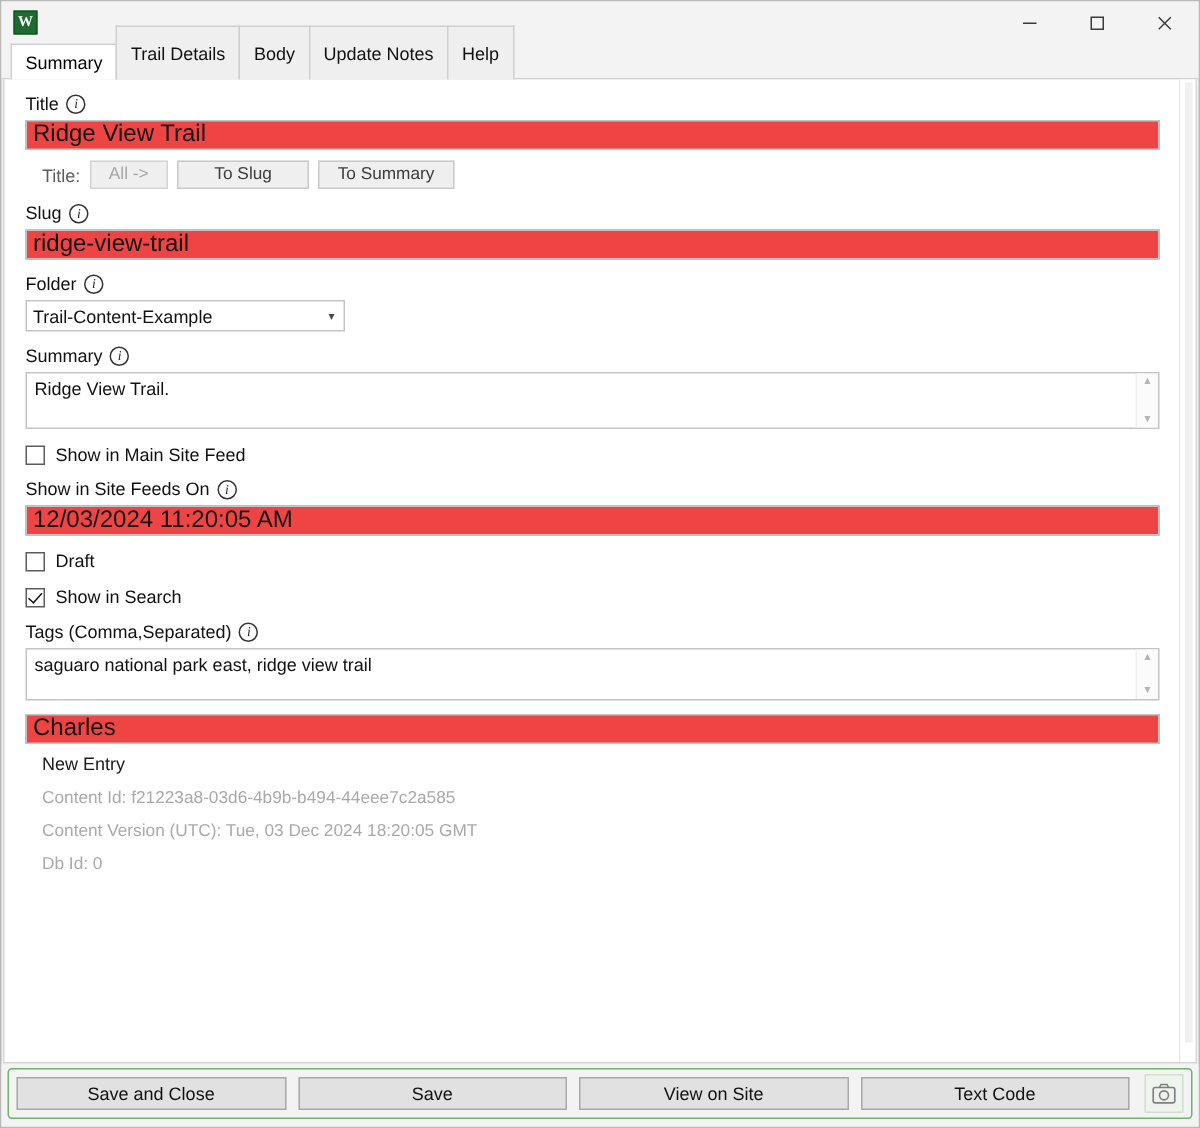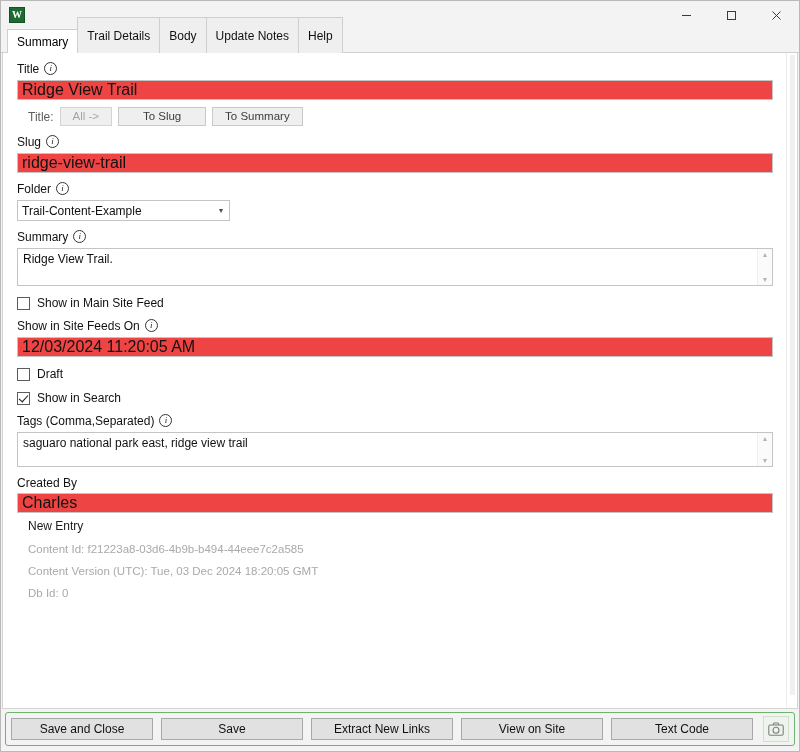--- a/index.html
+++ b/index.html
@@ -132,21 +132,21 @@
     width: 5px;
     height: 640px;
     background: #f0f0f0;
   }
 
   
   .lbl {
     font-size: 12px;
     color: #111;
     display: flex;
-    align-items: flex-start;
+    align-items: center;
     gap: 5px;
     margin-bottom: 3px;
     line-height: 15px;
   }
   .info-icon {
     display: inline-block;
     width: 13px; height: 13px;
     border: 1px solid #333;
     border-radius: 50%;
     font-size: 9px;
@@ -463,42 +463,40 @@
         <div class="ta-wrap h-tags">
           <div class="ta-text">saguaro national park east, ridge view trail</div>
           <div class="ta-scroll">
             <span class="arw">▲</span>
             <span class="arw">▼</span>
           </div>
         </div>
       </div>
 
       <div>
-        <div class="created-by-lbl">Created By</div>
         <input class="textbox" value="Charles" style="">
       </div>
 
       <div class="new-entry">New Entry</div>
 
       <div class="meta-line">Content Id: f21223a8-03d6-4b9b-b494-44eee7c2a585</div>
       <div class="meta-line">Content Version (UTC): Tue, 03 Dec 2024 18:20:05 GMT</div>
       <div class="meta-line">Db Id: 0</div>
 
     </div>
 
     <div class="vscroll">
       <div class="thumb"></div>
     </div>
   </div>
 
   <div class="bottombar">
     <div class="toolbar-inner">
       <div class="tbtn">Save and Close</div>
       <div class="tbtn">Save</div>
-      <div class="tbtn">Extract New Links</div>
       <div class="tbtn">View on Site</div>
       <div class="tbtn">Text Code</div>
       <div class="cam-btn">
         <svg width="16" height="14" viewBox="0 0 16 14" fill="none" stroke="#7f7f7f" stroke-width="1.1">
           <rect x="0.8" y="3" width="14.4" height="10.2" rx="1.4"></rect>
           <path d="M5 3 L6 1 L10 1 L11 3"></path>
           <circle cx="8" cy="8.2" r="3"></circle>
         </svg>
       </div>
     </div>

